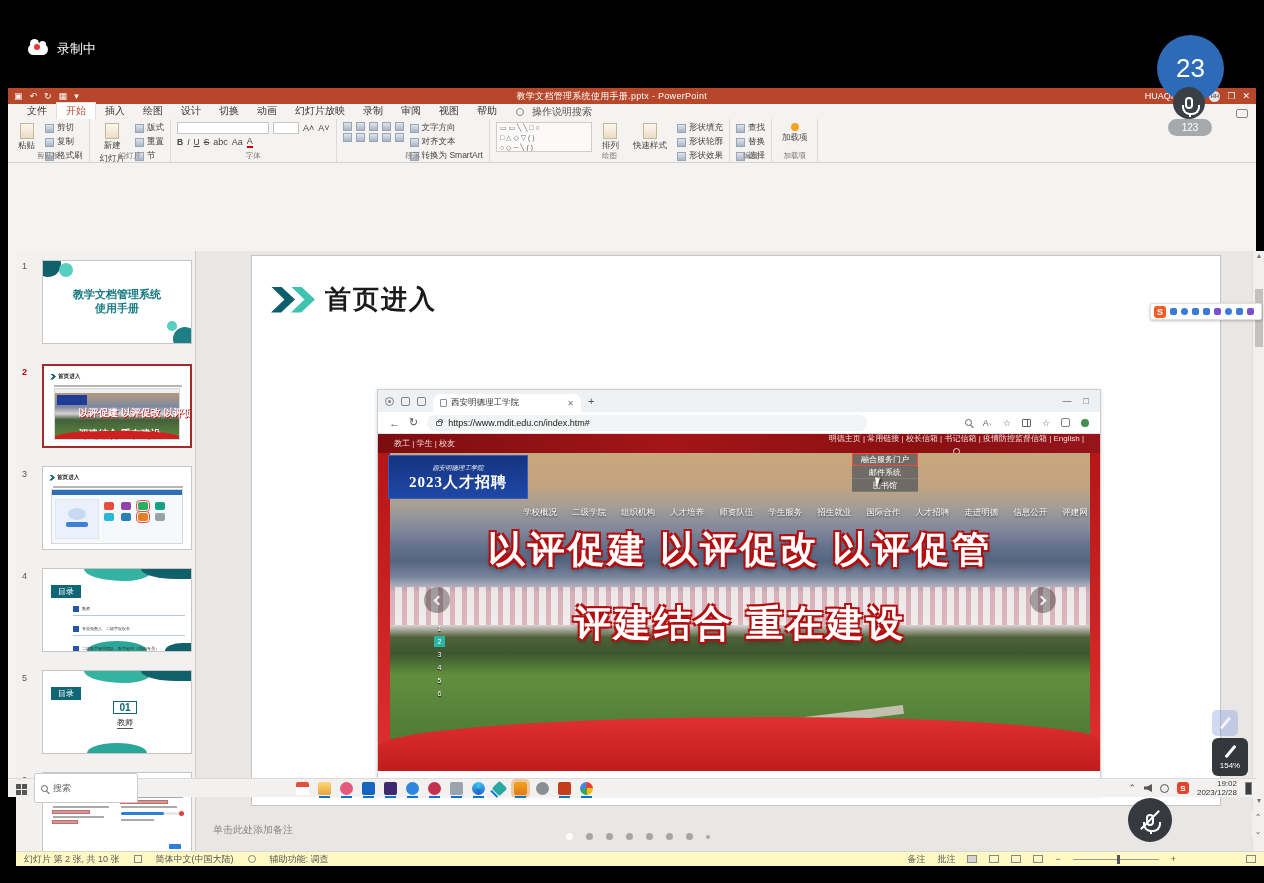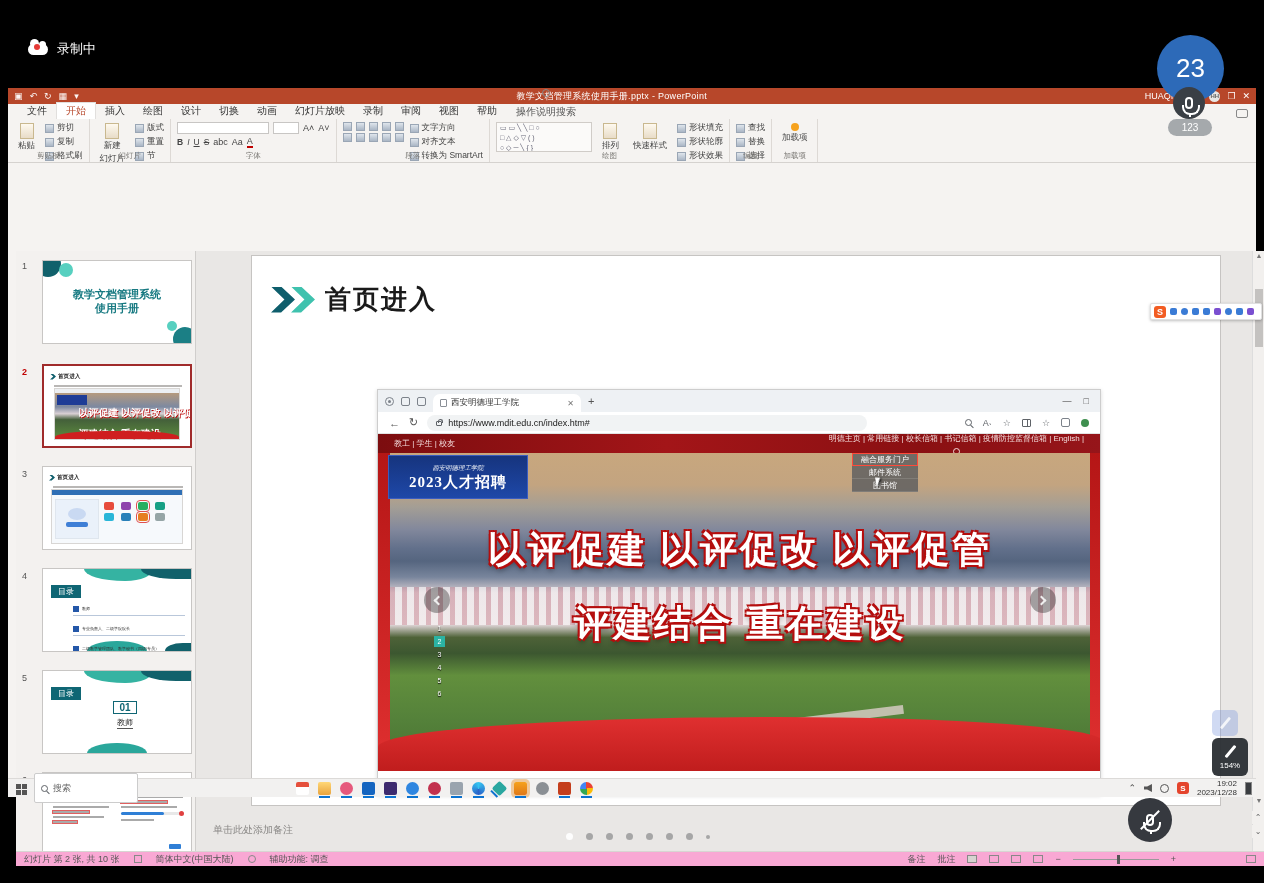--- a/index.html
+++ b/index.html
@@ -20,21 +20,21 @@
   .qat { display:flex; gap:7px; align-items:center; font-size:9px; opacity:.95; }
   .qat span { cursor:default; }
   #titlebar .title { flex:1; text-align:center; font-size:9px; letter-spacing:.3px; }
   .tb-right { display:flex; align-items:center; gap:7px; }
   .avatar { width:11px; height:11px; border-radius:50%; background:#e8e6e4; color:#666; font-size:6px; display:flex; align-items:center; justify-content:center; font-weight:bold; }
   .wbtn { font-size:9px; }
 
   #tabrow { height:15px; display:flex; align-items:flex-end; padding-left:10px; background:#f5f3f1; font-size:10px; color:#333; position:relative; }
   .tab { padding:1px 9px; }
   .tab.active { background:#fff; color:#b7472a; border:1px solid #e1dfdd; border-bottom:none; }
-  .tab-search { display:flex; align-items:center; gap:8px; color:#555; padding-left:10px;flex-direction:column; }
+  .tab-search { display:flex; align-items:center; gap:8px; color:#555; padding-left:10px; }
   .bulb { width:8px; height:8px; border:1px solid #888; border-radius:50%; }
   .chaticon { position:absolute; right:8px; bottom:1px; width:12px; height:9px; border:1px solid #888; border-radius:2px; }
 
   #ribbon { height:44px; background:#f5f3f1; border-bottom:1px solid #d5d2cf; display:flex; font-size:8.5px; color:#444; }
   .rgroup { position:relative; border-right:1px solid #ddd9d5; padding:3px 6px 11px 6px; display:flex; gap:6px; align-items:flex-start; }
   .rlabel { position:absolute; bottom:1px; left:0; right:0; text-align:center; font-size:7.5px; color:#7a7874; }
   .bigbtn { display:flex; flex-direction:column; align-items:center; gap:1px; padding:1px 4px; }
   .bigbtn .bicon { width:14px; height:16px; background:linear-gradient(#fef9ef,#e8dcc8); border:1px solid #c9b88f; }
   .vcol { display:flex; flex-direction:column; gap:2px; justify-content:flex-start; }
   .sbtn { display:flex; align-items:center; gap:3px; white-space:nowrap; }
@@ -168,21 +168,21 @@
   .dots { position:absolute; left:370px; top:582px; display:flex; align-items:center; gap:13px; }
   .dot { width:7px; height:7px; border-radius:50%; background:#a6a6a6; }
   .dot.lit { background:#fdfdfd; }
   .dot.tiny { width:4px; height:4px; }
 
   .vscroll { position:absolute; right:0; top:0; width:12px; height:600px; background:#f2f0ee; border-left:1px solid #ddd; }
   .vthumb { position:absolute; left:2px; top:38px; width:8px; height:58px; background:#c4c2c0; }
   .varr { position:absolute; left:2px; width:8px; height:8px; color:#777; font-size:7px; text-align:center; line-height:8px; }
   .nav2 { position:absolute; right:0; width:12px; height:13px; background:#f2f0ee; color:#666; font-size:8px; text-align:center; line-height:13px; }
 
-  #statusbar { left:8px; top:763px; width:1248px; height:15px; background:#f9a8d4; border-top:1px solid #d8d5d2; display:flex; align-items:center; font-size:9px; color:#555; padding:0 8px; gap:14px; }
+  #statusbar { left:8px; top:763px; width:1248px; height:15px; background:#fef9c3; border-top:1px solid #d8d5d2; display:flex; align-items:center; font-size:9px; color:#555; padding:0 8px; gap:14px; }
   .sb-ico { width:8px; height:8px; border:1px solid #888; display:inline-block; }
   .sb-right { margin-left:auto; display:flex; align-items:center; gap:12px; }
   .viewico { width:10px; height:8px; border:1px solid #888; }
   .viewico.sel { background:#d6d3d0; }
   .zoomline { width:86px; height:1px; background:#999; position:relative; }
   .zoomline::after { content:''; position:absolute; left:52%; top:-4px; width:3px; height:9px; background:#555; }
 
   
   #taskbar { left:8px; top:778px; width:1248px; height:19px; background:#f2f1f0; border-top:1px solid #dcdad8; display:flex; align-items:center; font-size:9px; color:#444; }
   .start { width:26px; text-align:center; }
@@ -592,20 +592,34 @@
           </div>
           <div class="banner">
             <span class="bld"></span>
             <span class="pathA"></span>
             <span class="pathB"></span>
             <span class="rib-l"></span>
             <span class="rib-r"></span>
             <div class="recruit">
               <span class="rc1">西安明德理工学院</span>
               <span class="rc2">2023人才招聘</span>
+            </div>
+            <div class="site-nav">
+              <span>学校概况</span>
+              <span>二级学院</span>
+              <span>组织机构</span>
+              <span>人才培养</span>
+              <span>师资队伍</span>
+              <span>学生服务</span>
+              <span>招生就业</span>
+              <span>国际合作</span>
+              <span>人才招聘</span>
+              <span>走进明德</span>
+              <span>信息公开</span>
+              <span>评建网</span>
             </div>
             <div class="menu">
               <div class="menu-item hl">融合服务门户</div>
               <div class="menu-item">邮件系统</div>
               <div class="menu-item">图书馆</div>
               <span class="cursor"></span>
             </div>
             <div class="slogan sl1">以评促建 以评促改 以评促管</div>
             <div class="slogan sl2">评建结合 重在建设</div>
             <span class="c-arr left">

